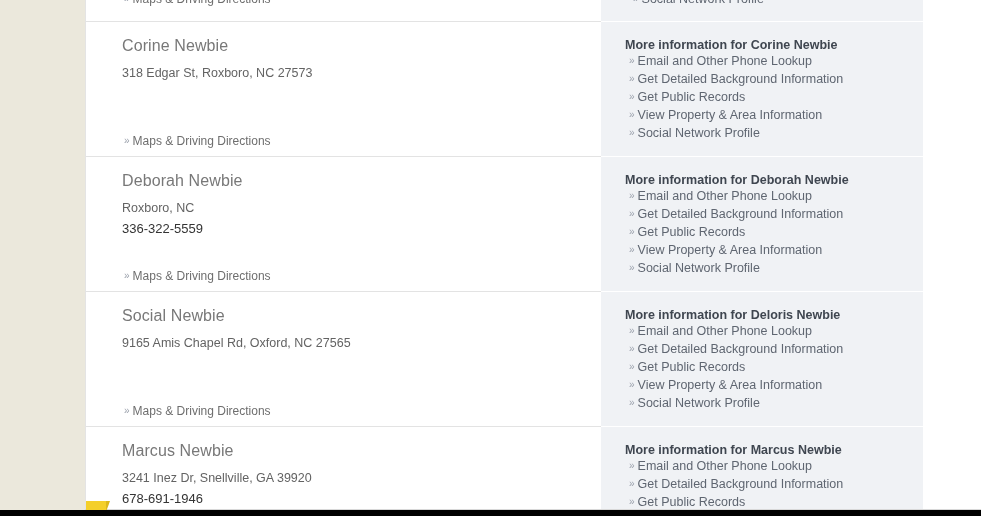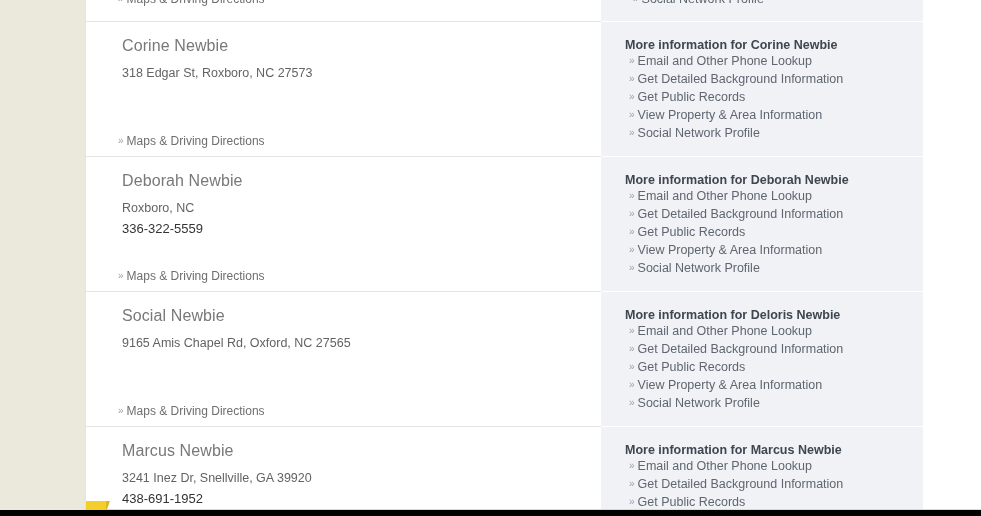--- a/index.html
+++ b/index.html
@@ -88,21 +88,21 @@
     color: #343434;
     line-height: 15px;
     padding-top: 5px;
     white-space: nowrap;
   }
   .entry-maps {
     font-size: 12px;
     color: #6e6e6e;
     line-height: 14px;
     position: absolute;
-    left: 32px;
+    left: 38px;
     bottom: 8px;
     white-space: nowrap;
   }
   .entry-maps .chev,
   .ri-link .chev {
     color: #9aa0ab;
     font-size: 10px;
     margin-right: 3px;
     display: inline-block;
     vertical-align: 1px;
@@ -221,21 +221,21 @@
 
         <div class="entry e3">
           <div class="entry-name">Social Newbie</div>
           <div class="entry-addr">9165 Amis Chapel Rd, Oxford, NC 27565</div>
           <div class="entry-maps"><span class="chev">»</span><span>Maps &amp; Driving Directions</span></div>
         </div>
 
         <div class="entry e4">
           <div class="entry-name">Marcus Newbie</div>
           <div class="entry-addr">3241 Inez Dr, Snellville, GA 39920</div>
-          <div class="entry-phone">438-691-1952</div>
+          <div class="entry-phone">678-691-1946</div>
         </div>
 
       </div>
 
       <div class="col-right">
 
         <div class="rblock r0">
           <div class="ri-link"><span class="chev">»</span><span>Social Network Profile</span></div>
         </div>
 

